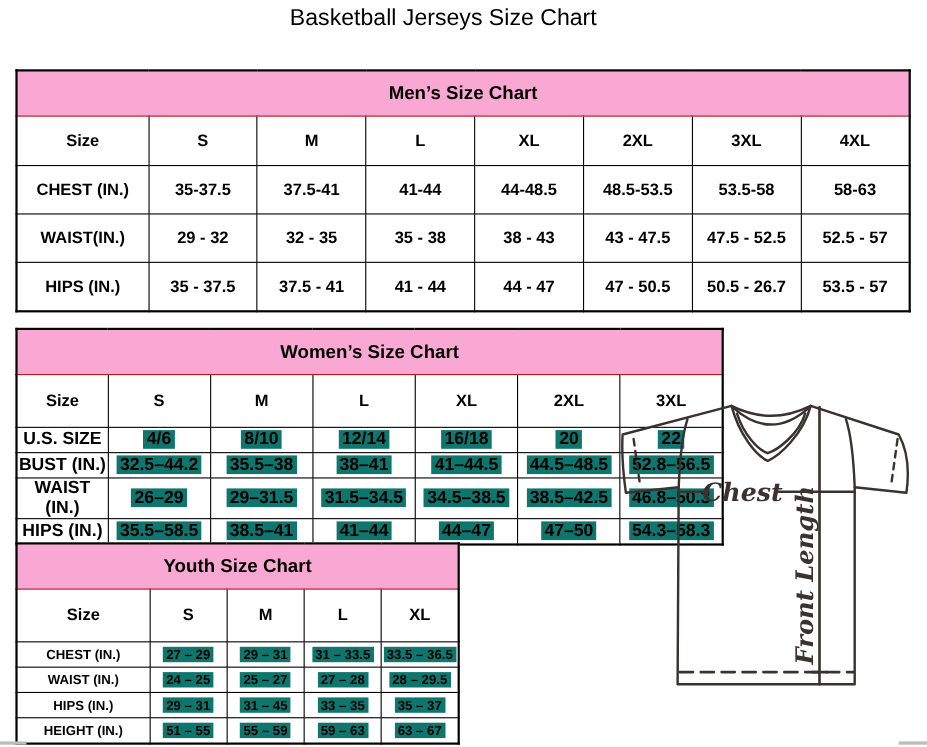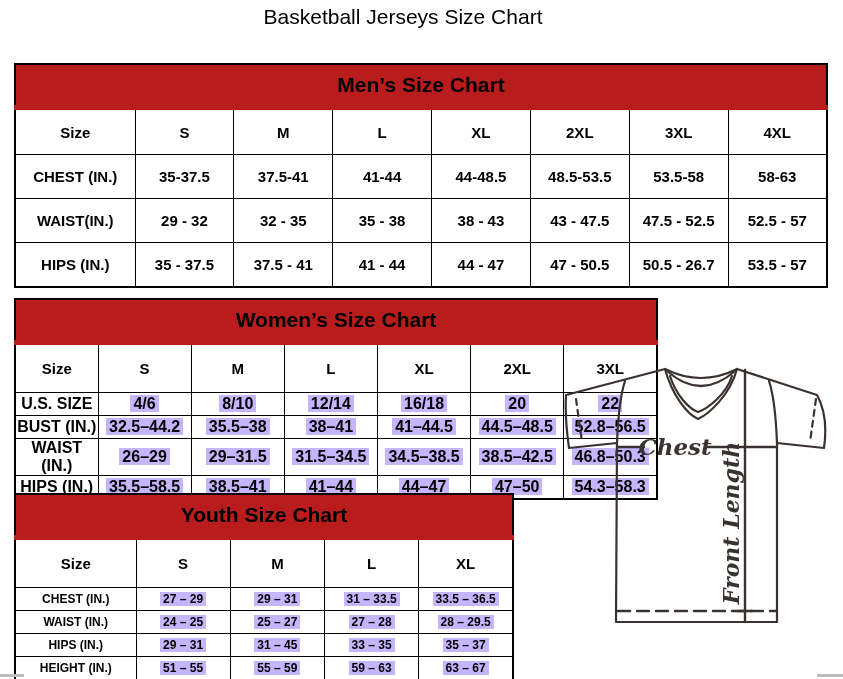--- a/index.html
+++ b/index.html
@@ -1,31 +1,31 @@
 <!DOCTYPE html>
 <html><head>
 <meta charset="utf-8">
 <style>
   html,body{margin:0;padding:0;background:#fff;}
   body{width:843px;height:679px;position:relative;font-family:"Liberation Sans",sans-serif;color:#000;overflow:hidden;}
   .page-title{position:absolute;top:5px;left:0;width:806px;text-align:center;font-size:21px;font-weight:normal;margin:0;}
   table.t{position:absolute;border-collapse:collapse;table-layout:fixed;background:#fff;border:2px solid #000;}
   table.t th,table.t td{border:1px solid #000;text-align:center;vertical-align:middle;padding:0;font-weight:bold;}
-  tr.band td{background:#b91c1c;height:40px;font-size:21px;border-bottom:5px solid #b91c1c;}
+  tr.band td{background:#f9a8d4;height:40px;font-size:17px;border-bottom:1px solid #b91c1c;}
   
   .mens{left:14px;top:63px;width:814px;}
   .mens tr.head th{height:44px;font-size:15px;}
   .mens tr.data th,.mens tr.data td{height:43px;font-size:15px;}
   
   .small tr.head th{height:47px;font-size:15px;}
   .small tr.data th,.small tr.data td{height:22px;font-size:16px;}
   .womens{left:14px;top:298px;width:644px;}
-  .youth{left:14px;top:493px;width:500px;}
+  .youth{left:14px;top:493px;width:404px;}
   .youth tr.data th,.youth tr.data td{font-size:12px;}
-  .hl{background:#c4b5fd;padding:0 3px;}
+  .hl{background:#0f766e;padding:0 3px;}
   
   .jersey{position:absolute;left:555px;top:355px;width:288px;height:278px;}
   .jersey text{fill:#3a3231;font-family:"DejaVu Serif",serif;font-style:italic;font-weight:bold;}
   .frag{position:absolute;height:3px;background:#bdbdbd;top:674px;}
   .frag.l{left:0;width:24px;}
   .frag.r{left:817px;width:26px;}
 </style>
 </head>
 <body>
 

